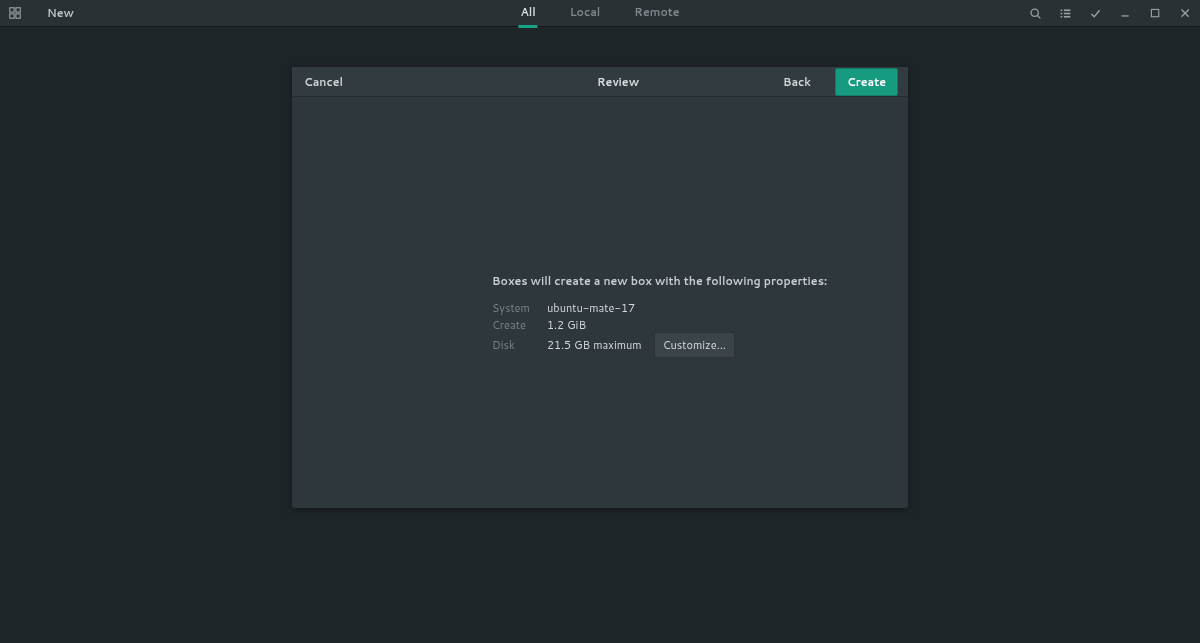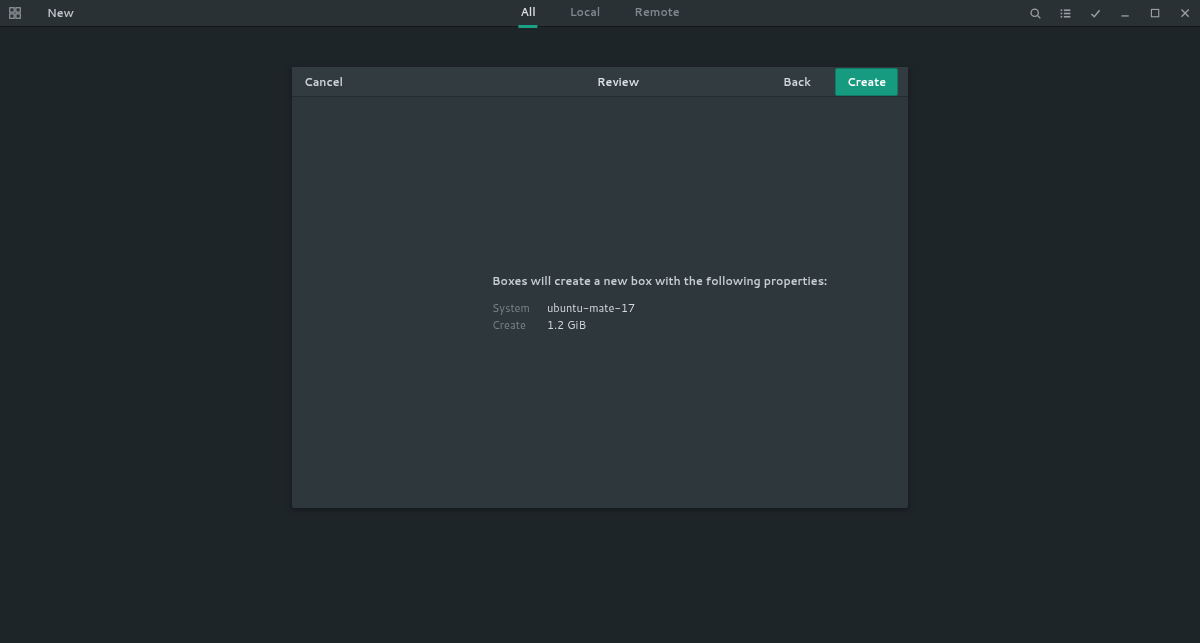--- a/index.html
+++ b/index.html
@@ -236,15 +236,20 @@
     <div class="dialog-body">
       <div class="intro">Boxes will create a new box with the following properties:</div>
       <div class="prop-row">
         <span class="prop-label">System</span>
         <span class="prop-value">ubuntu-mate-17</span>
       </div>
       <div class="prop-row">
         <span class="prop-label">Create</span>
         <span class="prop-value">1.2 GiB</span>
       </div>
+      <div class="prop-row disk">
+        <span class="prop-label">Disk</span>
+        <span class="prop-value">21.5 GB maximum</span>
+        <span class="customize-btn">Customize…</span>
+      </div>
     </div>
   </div>
 </div>
 
 </body></html>

